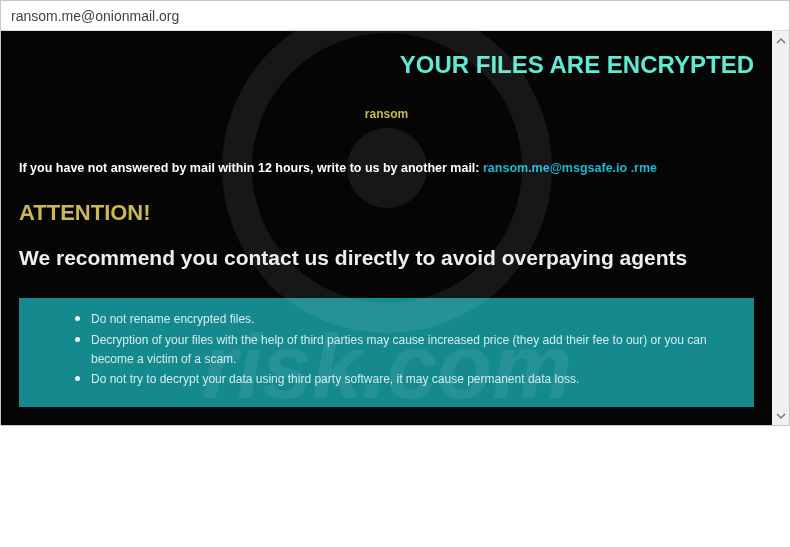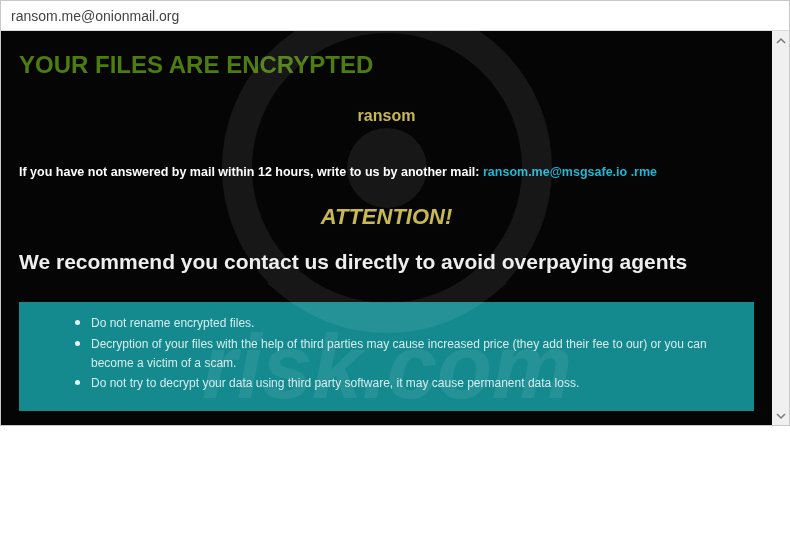--- a/index.html
+++ b/index.html
@@ -45,49 +45,47 @@
   .sbar-btn svg { width: 10px; height: 10px; }
   .watermark {
     position: absolute;
     top: 50%; left: 50%;
     transform: translate(-50%, -50%);
     pointer-events: none;
     opacity: 0.07;
   }
   .watermark svg { display: block; }
   .h1 {
-    text-align: left;
+    text-align: right;
     font-size: 24px;
     font-weight: bold;
-    color: #4d7c0f;
+    color: #5eead4;
     margin-top: 2px;
     margin-bottom: 28px;
   }
   .h2 {
     text-align: center;
-    font-size: 16px;
+    font-size: 12px;
     font-weight: bold;
     color: #c8b952;
     margin-bottom: 38px;
   }
   .info {
     font-size: 12.5px;
     line-height: 1.55;
     margin-bottom: 22px;
   }
   .info .line { white-space: nowrap; }
   .yellow { color: #e0c84a; font-weight: bold; }
   .cyan  { color: #1fb7d3; font-weight: bold; }
   .attn {
-    text-align: center;
     font-size: 22px;
     font-weight: bold;
     color: #c8b952;
     margin-bottom: 20px;
-    font-style: italic;
   }
   .rec {
     font-size: 21px;
     font-weight: bold;
     color: #eee;
     margin-bottom: 28px;
   }
   .bullets {
     background: #148a8f;
     color: #d5eced;

